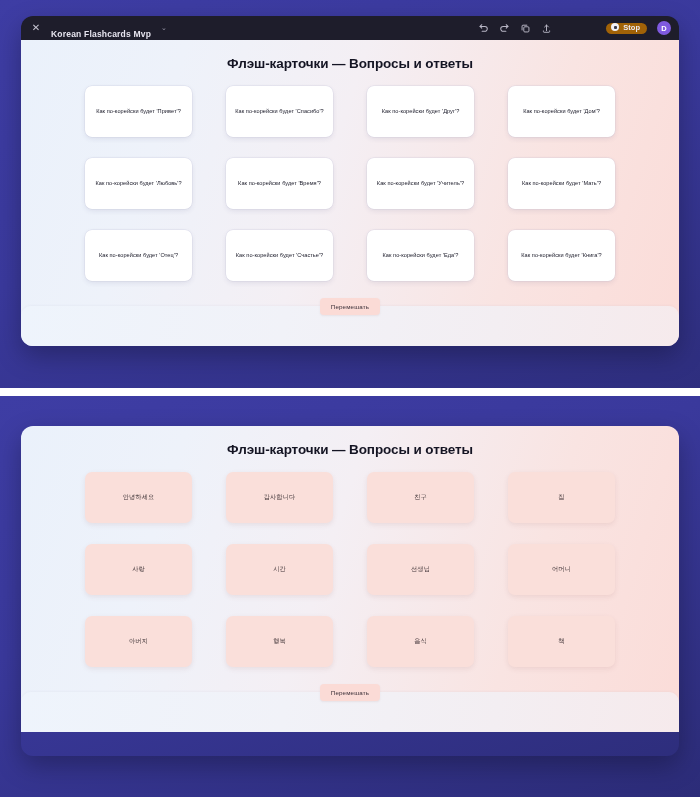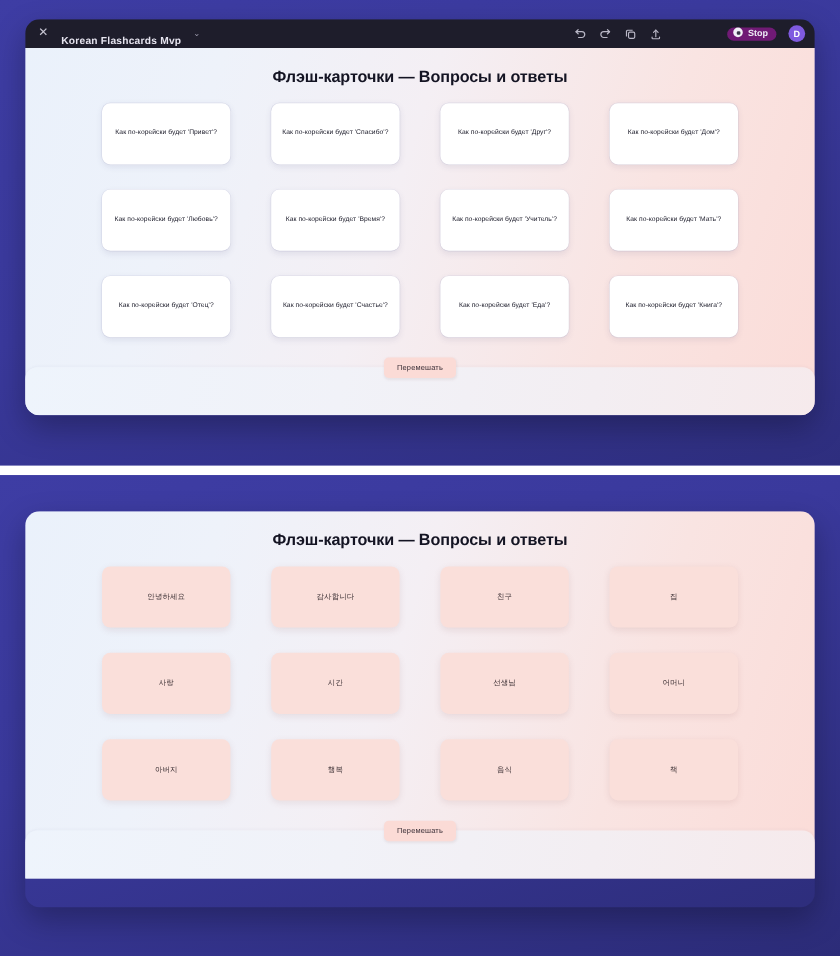--- a/index.html
+++ b/index.html
@@ -60,21 +60,21 @@
   .tb-spacer { flex: 1 1 auto; }
   .tb-icons { display: flex; align-items: center; gap: 10px; }
   .tb-ico {
     color: #b9b7c6; font-size: 10px; line-height: 1;
     display: flex; align-items: center; justify-content: center;
     width: 11px; height: 11px;
   }
   .tb-ico svg { display: block; }
   .tb-stop {
     display: flex; align-items: center; gap: 4px;
-    background: #701a75; border-radius: 9px;
+    background: #a16207; border-radius: 9px;
     padding: 0 7px 2px 5px;
     margin-left: 44px;
   }
   .tb-stop .dot {
     width: 8px; height: 8px; border-radius: 50%;
     background: #f2f1f7;
     display: flex; align-items: center; justify-content: center;
   }
   .tb-stop .dot::after {
     content: ""; width: 3px; height: 3px; background: #3a3949; border-radius: 1px;

